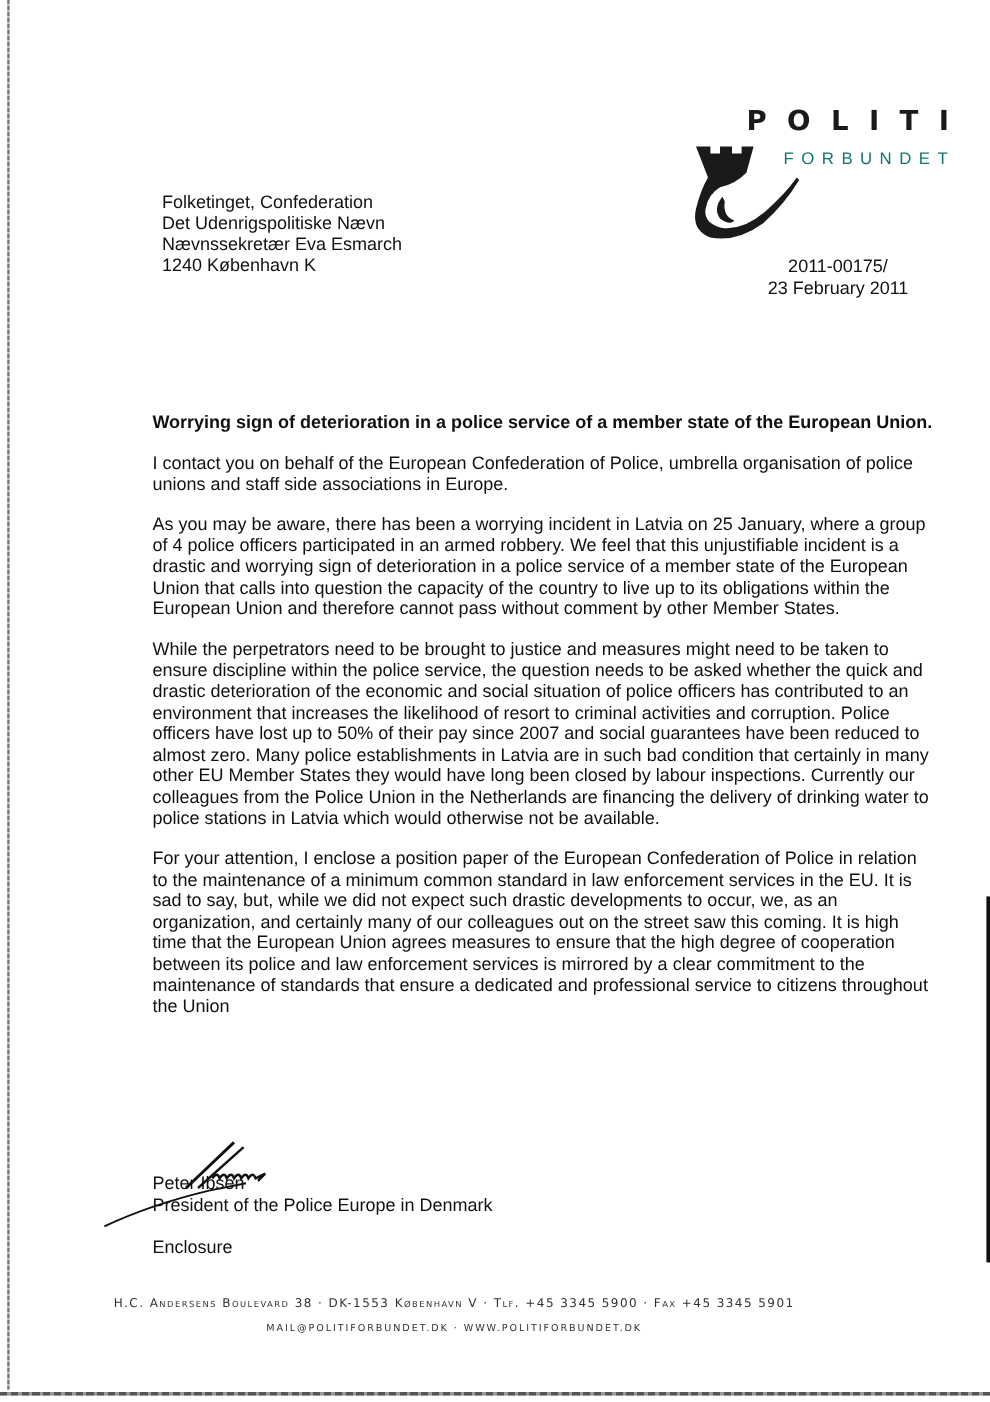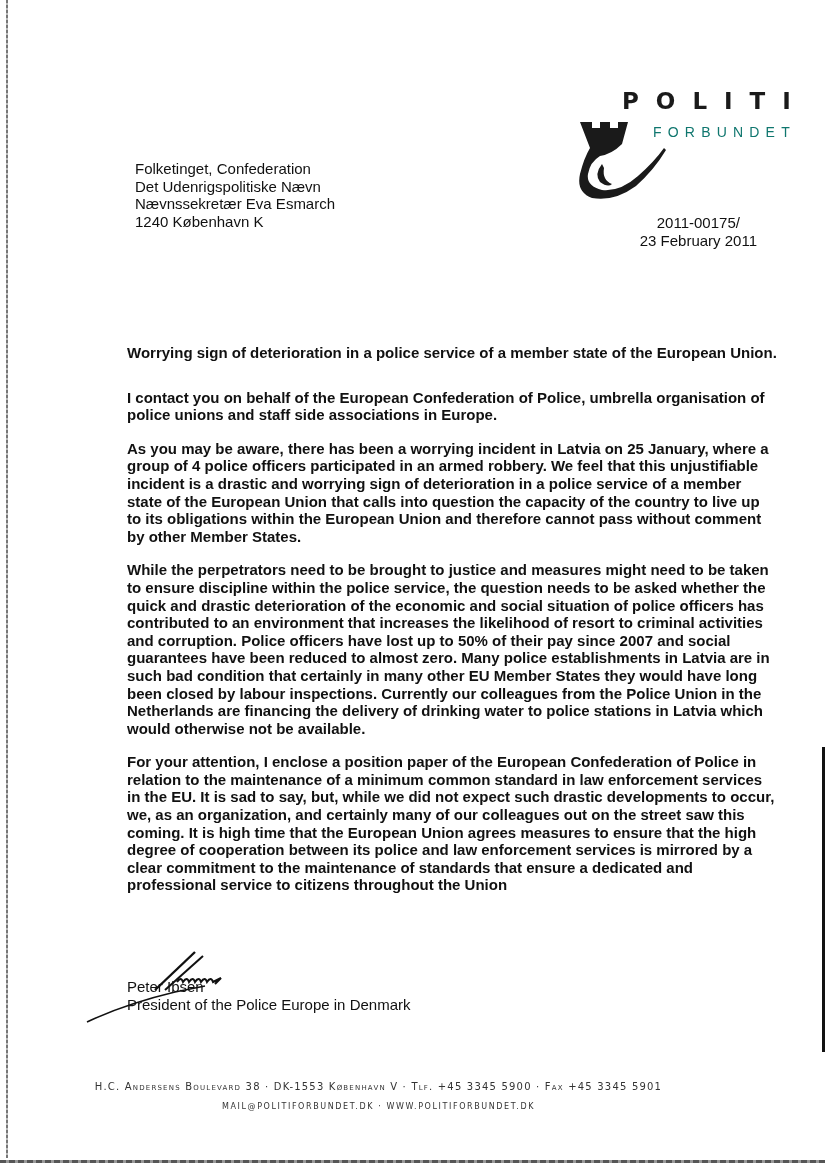--- a/index.html
+++ b/index.html
@@ -26,22 +26,22 @@
     .logo-sub {
       position: absolute; left: 83px; top: 38px; font-size: 14px; letter-spacing: 6.2px; color: #0f766e;
     }
     .logo-emblem { position: absolute; left: 8px; top: 32px; width: 95px; height: 85px; }
 
     .address { position: absolute; left: 135px; top: 160px; font-size: 15px; line-height: 17.5px; }
     .address div { white-space: nowrap; }
     .refs { position: absolute; right: 68px; top: 214px; text-align: center; font-size: 15px; line-height: 17.5px; }
 
     .letter { position: absolute; left: 127px; top: 344px; width: 650px; font-size: 15px; line-height: 17.6px; }
-    .subject { font-weight: bold; margin: 0 0 27px 0; }
-    .para { margin: 0 0 16px 0; font-weight: bold; }
+    .subject { font-weight: bold; margin: 0 0 16px 0; }
+    .para { margin: 0 0 16px 0; }
     .closing { position: absolute; left: 127px; top: 942px; font-size: 15px; line-height: 17.6px; }
     .closing .sig-name { margin-top: 36px; }
     .closing .encl { margin-top: 18px; }
     .signature { position: absolute; left: 85px; top: 950px; width: 200px; height: 80px; }
 
     .footer {
       position: absolute; left: 0; width: 757px; text-align: center; color: #333;
       font-family: "DejaVu Sans", sans-serif; letter-spacing: 1.2px;
     }
     .footer1 { top: 1081px; font-size: 10px; font-variant: small-caps; }
@@ -79,20 +79,21 @@
   <p class="subject">Worrying sign of deterioration in a police service of a member state of the European Union.</p>
   <p class="para">I contact you on behalf of the European Confederation of Police, umbrella organisation of police unions and staff side associations in Europe.</p>
   <p class="para">As you may be aware, there has been a worrying incident in Latvia on 25 January, where a group of 4 police officers participated in an armed robbery. We feel that this unjustifiable incident is a drastic and worrying sign of deterioration in a police service of a member state of the European Union that calls into question the capacity of the country to live up to its obligations within the European Union and therefore cannot pass without comment by other Member States.</p>
   <p class="para">While the perpetrators need to be brought to justice and measures might need to be taken to ensure discipline within the police service, the question needs to be asked whether the quick and drastic deterioration of the economic and social situation of police officers has contributed to an environment that increases the likelihood of resort to criminal activities and corruption. Police officers have lost up to 50% of their pay since 2007 and social guarantees have been reduced to almost zero. Many police establishments in Latvia are in such bad condition that certainly in many other EU Member States they would have long been closed by labour inspections. Currently our colleagues from the Police Union in the Netherlands are financing the delivery of drinking water to police stations in Latvia which would otherwise not be available.</p>
   <p class="para">For your attention, I enclose a position paper of the European Confederation of Police in relation to the maintenance of a minimum common standard in law enforcement services in the EU. It is sad to say, but, while we did not expect such drastic developments to occur, we, as an organization, and certainly many of our colleagues out on the street saw this coming. It is high time that the European Union agrees measures to ensure that the high degree of cooperation between its police and law enforcement services is mirrored by a clear commitment to the maintenance of standards that ensure a dedicated and professional service to citizens throughout the Union</p>
 </div>
 
 <div class="closing">
   <div class="sig-name">Peter Ibsen</div>
   <div>President of the Police Europe in Denmark</div>
+  <div class="encl">Enclosure</div>
 </div>
 
 <svg class="signature" viewBox="0 0 200 80">
   <path d="M2 72 Q40 54 90 42 Q110 38 120 36" stroke="#111" stroke-width="1.6" fill="none"></path>
   <path d="M70 40 L110 2" stroke="#111" stroke-width="2.4" fill="none"></path>
   <path d="M80 40 L118 6" stroke="#111" stroke-width="2" fill="none"></path>
   <path d="M92 32 q4 -6 6 0 q4 -6 6 0 q4 -6 6 0 q4 -6 6 0 q4 -6 6 0 q4 -6 6 0 l8 -4 l-6 6" stroke="#111" stroke-width="2" fill="none"></path>
 </svg>
 
 <div class="footer footer1">H.C. Andersens Boulevard 38 · DK-1553 København V · Tlf. +45 3345 5900 · Fax +45 3345 5901</div>

